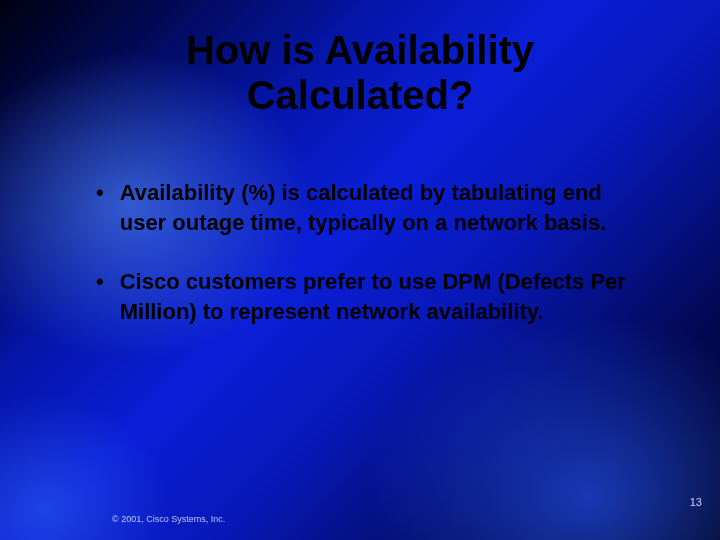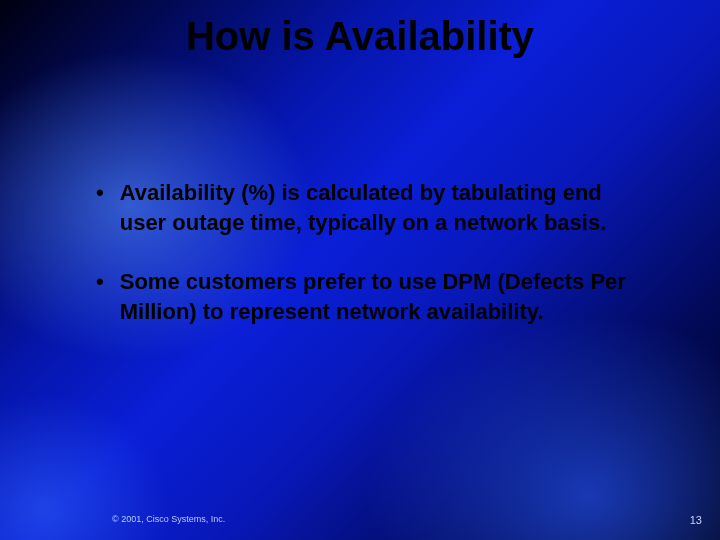--- a/index.html
+++ b/index.html
@@ -10,21 +10,21 @@
     background:
       radial-gradient(ellipse 260px 220px at 18% 38%, rgba(90,150,255,0.55), rgba(20,40,200,0) 70%),
       radial-gradient(ellipse 320px 260px at 82% 92%, rgba(40,90,255,0.6), rgba(10,20,120,0) 70%),
       radial-gradient(ellipse 180px 160px at 6% 94%, rgba(60,120,255,0.4), rgba(10,20,120,0) 70%),
       linear-gradient(135deg, #000010 0%, #020a5a 15%, #0515a8 30%, #0a1fd8 45%, #0818b8 60%, #020a5a 80%, #000010 100%);
     font-family: Arial, Helvetica, sans-serif;
     color: #000;
   }
   .title {
     position: absolute;
-    top: 14px; left: 0; right: 0;
+    top: 28px; left: 0; right: 0;
     text-align: center;
     font-size: 40px;
     font-weight: 700;
     line-height: 1.12;
   }
   .body {
     position: absolute;
     top: 178px;
     left: 96px;
     width: 540px;
@@ -47,42 +47,43 @@
     position: absolute;
     left: 112px;
     bottom: 16px;
     font-size: 9px;
     color: #b9c7ff;
     font-family: Arial, Helvetica, sans-serif;
   }
   .pagenum {
     position: absolute;
     right: 18px;
-    bottom: 14px;
+    bottom: 32px;
     font-size: 11px;
     color: #c9d3ff;
     font-family: Arial, Helvetica, sans-serif;
   }
 </style>
 </head>
 <body>
 
 <div class="slide">
 
   <div class="title">
     <span>How is Availability</span><br>
+    <span>Calculated?</span>
   </div>
 
   <div class="body">
     <div class="bullet">
       <span class="dot">•</span>
       <span>Availability (%) is calculated by tabulating end user outage time,  typically on a network basis.</span>
     </div>
     <div class="bullet">
       <span class="dot">•</span>
-      <span>Some customers prefer to use DPM (Defects Per Million) to represent network availability.</span>
+      <span>Cisco customers prefer to use DPM (Defects Per Million) to represent network availability.</span>
     </div>
   </div>
 
   <div class="copyright">© 2001, Cisco Systems, Inc.</div>
   <div class="pagenum">13</div>
 
 </div>
 
 </body></html>

